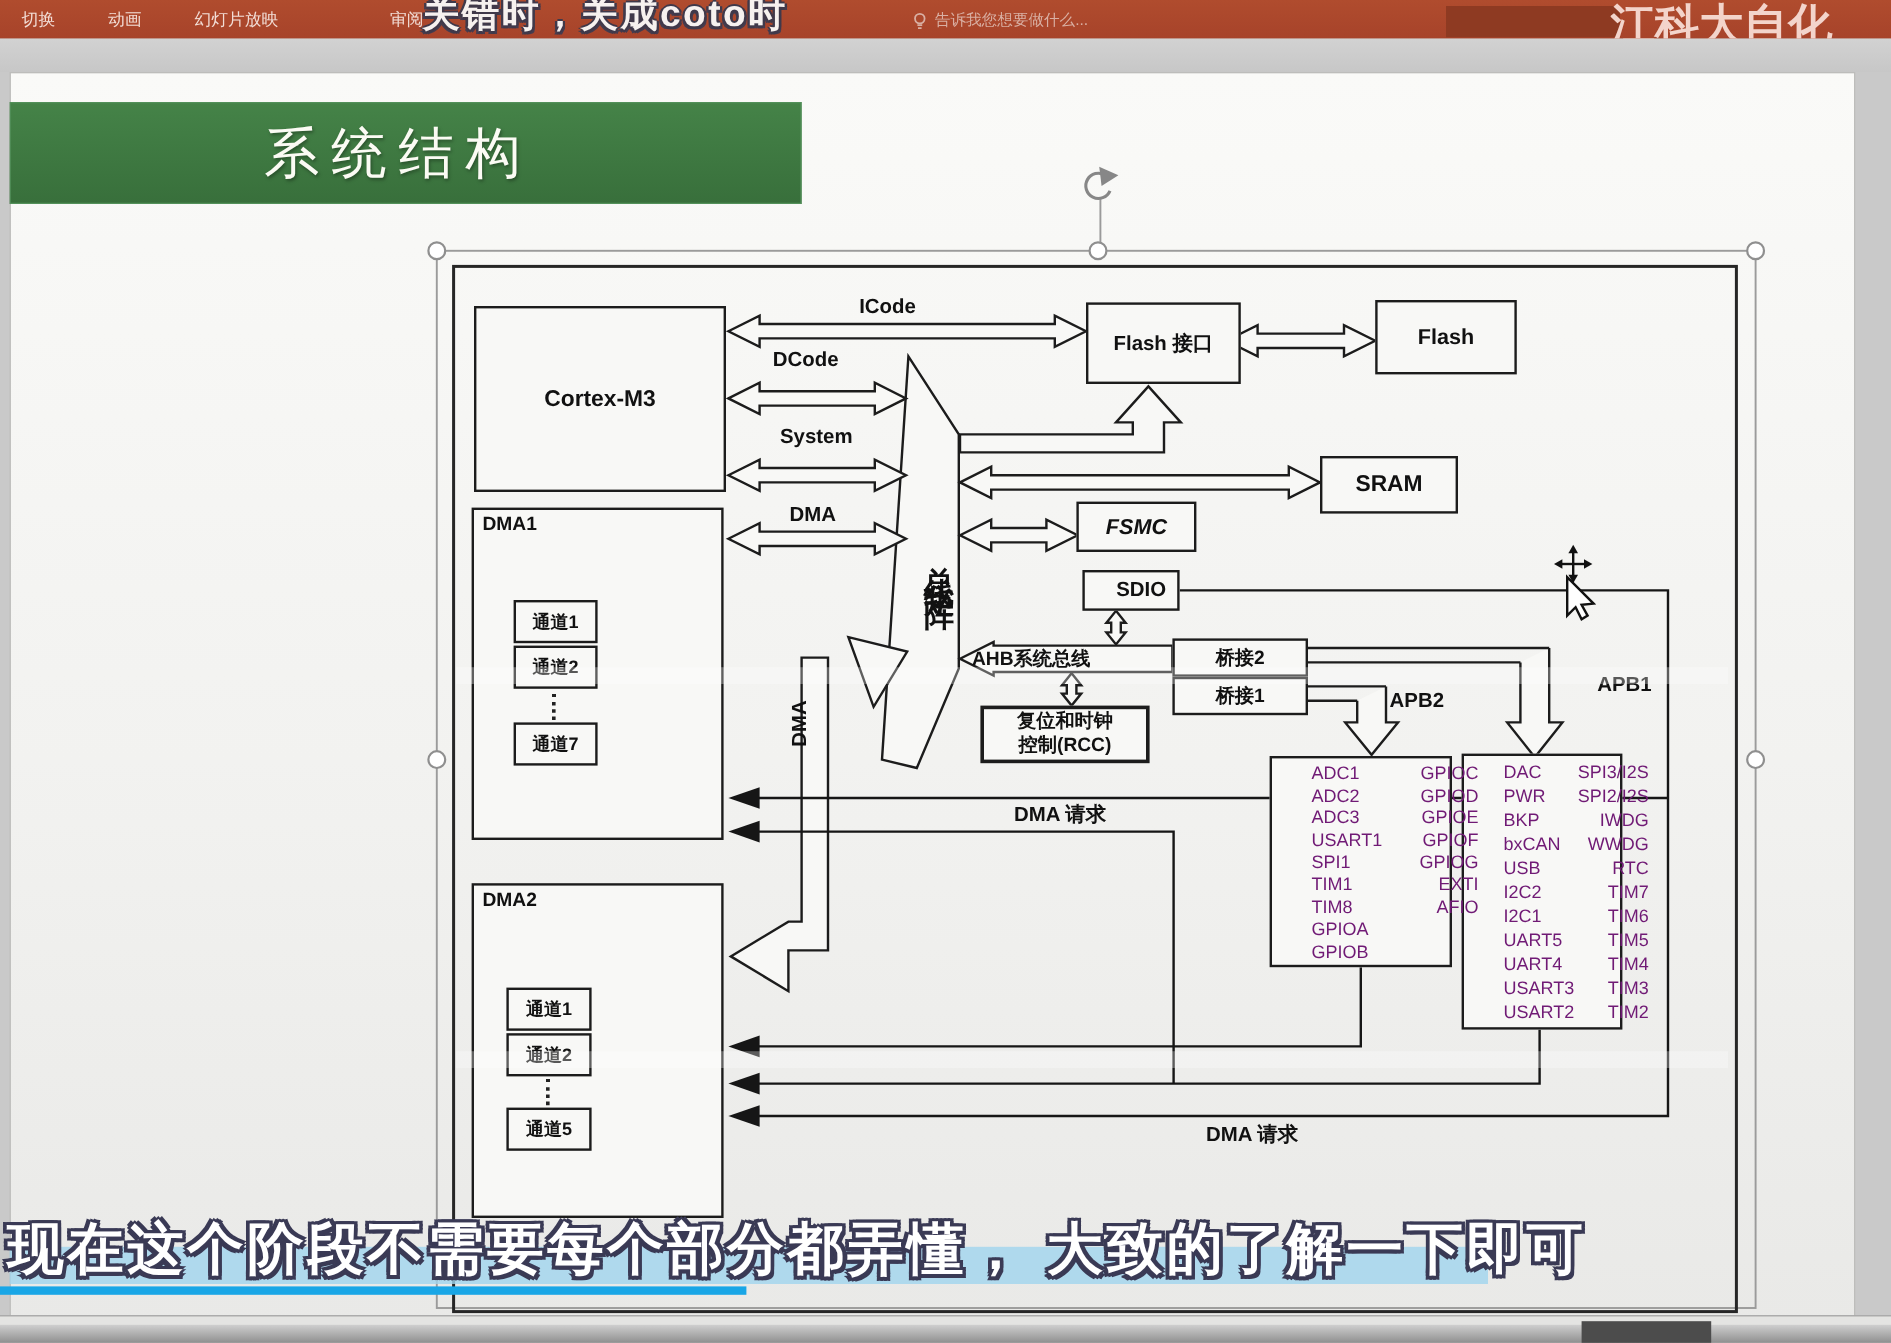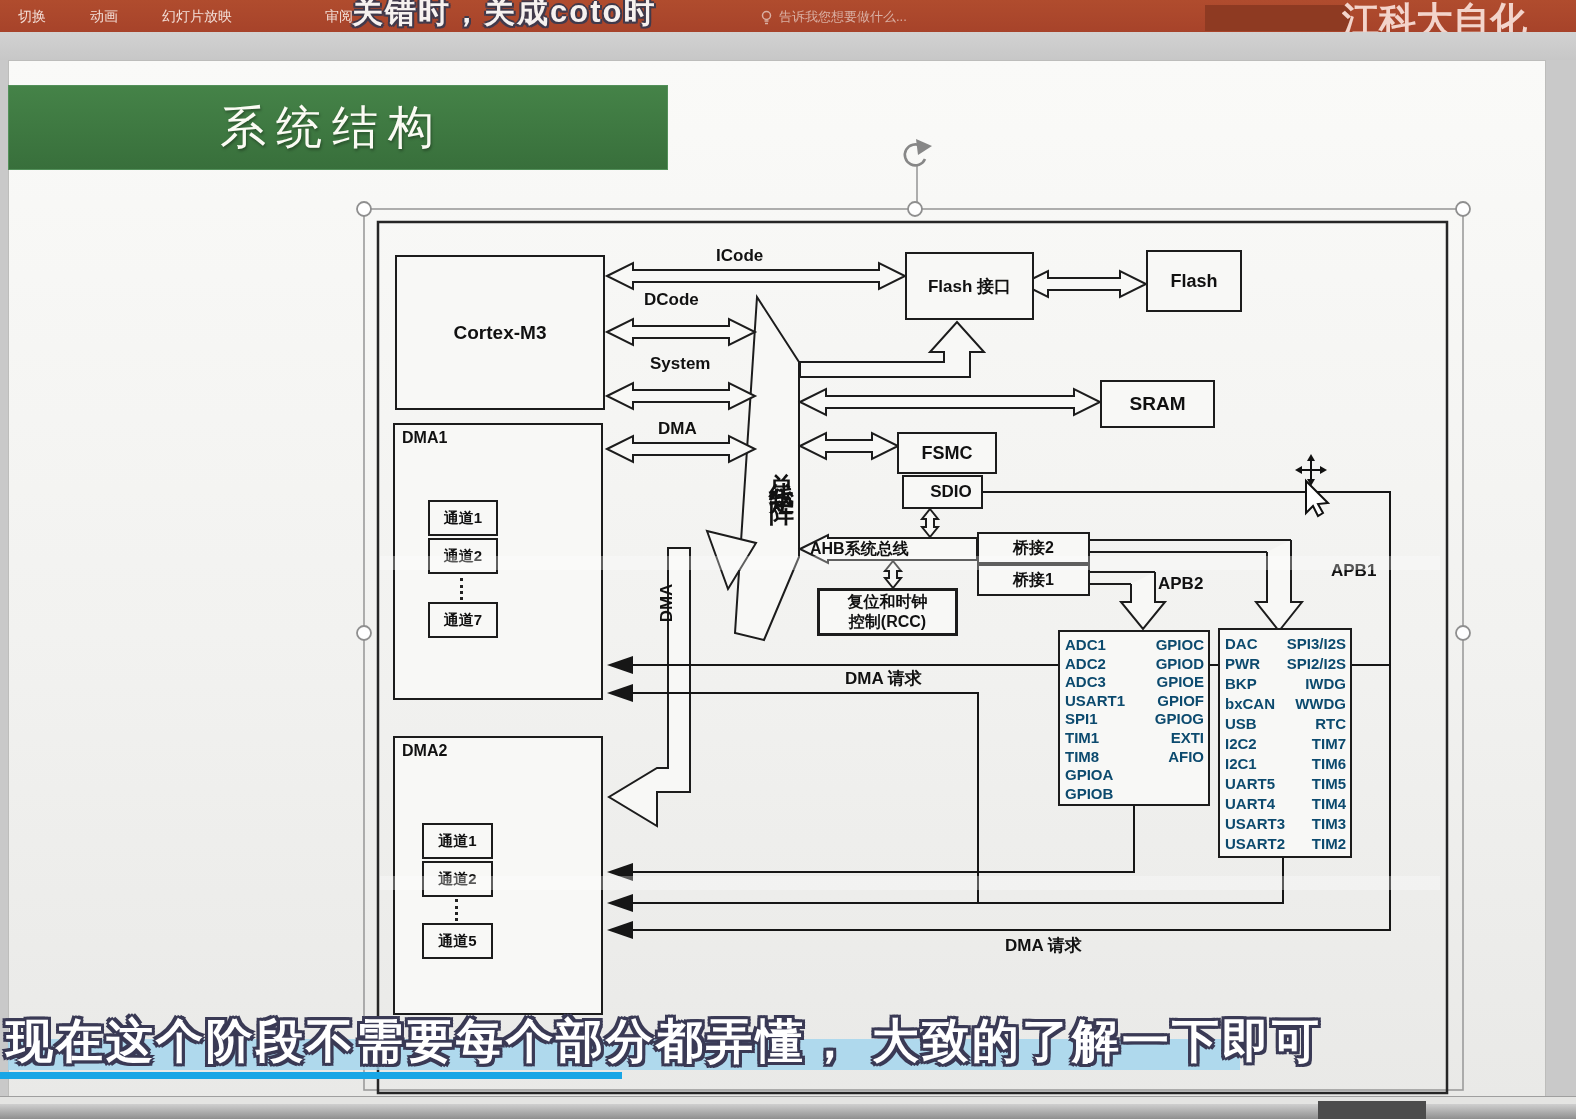--- a/index.html
+++ b/index.html
@@ -22,21 +22,21 @@
          border:1px solid #bdbdbb;box-sizing:border-box;}
   #title-banner{left:8px;top:85px;width:660px;height:85px;background:linear-gradient(180deg,#42804ا,#3d7b40);
       background:linear-gradient(180deg,#458348,#386f3b);box-shadow:inset 0 0 0 1px #53905a;z-index:5;}
   #title-text{position:absolute;left:212px;top:0;line-height:85px;font-size:46px;color:#fbfbf4;
       letter-spacing:10px;text-shadow:1px 2px 3px rgba(0,0,0,.35);font-weight:500;}
   
   .dbox{position:absolute;border:2px solid #1c1c1c;background:#f8f8f6;box-sizing:border-box;
         display:flex;align-items:center;justify-content:center;color:#111;z-index:10;}
   .dlabel{position:absolute;color:#111;z-index:11;white-space:nowrap;}
   svg#wires{position:absolute;left:0;top:0;z-index:8;pointer-events:none;}
-  .col{position:absolute;z-index:12;color:#0c4a6e;font-weight:700;}
+  .col{position:absolute;z-index:12;color:#701a75;font-weight:400;margin-left:28px;}
   .col span{display:block;}
   .dotted-v{position:absolute;border-left:3px dotted #222;width:0;z-index:11;}
   .wm-band{position:absolute;left:380px;width:1060px;height:14px;background:rgba(255,255,255,.30);z-index:14;}
   
   #subtitle-highlight{left:8px;top:1039px;width:1232px;height:31px;background:rgba(160,212,238,.8);z-index:30;}
   #subtitle-text{left:6px;top:1010px;width:1570px;font-size:47px;font-weight:700;color:#ffffff;letter-spacing:3px;
       z-index:31;white-space:nowrap;
       text-shadow:-3px 0 #3a3a55,3px 0 #3a3a55,0 3px #3a3a55,0 -3px #3a3a55,3px 3px #3a3a55,-3px 3px #3a3a55,-3px -3px #3a3a55,3px -3px #3a3a55;}
   #subtitle-progress{left:0;top:1072px;width:622px;height:7px;background:#19a6e6;z-index:32;}
   
@@ -182,27 +182,27 @@
 <div class="dlabel" style="left:716px;top:246px;font-size:17px;font-weight:600;">ICode</div>
 <div class="dlabel" style="left:644px;top:290px;font-size:17px;font-weight:600;">DCode</div>
 <div class="dlabel" style="left:650px;top:354px;font-size:17px;font-weight:600;">System</div>
 <div class="dlabel" style="left:658px;top:419px;font-size:17px;font-weight:600;">DMA</div>
 
 <div class="dlabel" style="left:757px;top:382px;width:42px;height:175px;writing-mode:vertical-rl;text-align:center;font-size:25px;font-weight:600;letter-spacing:9px;">总线矩阵</div>
 
 <div class="dbox" style="left:905px;top:252px;width:129px;height:68px;font-size:17px;font-weight:600;">
     <span>Flash 接口</span>
   </div>
-<div class="dbox" style="left:1146px;top:250px;width:96px;height:62px;font-size:18px;font-weight:600;">
+<div class="dbox" style="left:1146px;top:250px;width:118px;height:62px;font-size:18px;font-weight:600;">
     <span>Flash</span>
   </div>
 <div class="dbox" style="left:1100px;top:380px;width:115px;height:48px;font-size:19px;font-weight:600;">
     <span>SRAM</span>
   </div>
-<div class="dbox" style="left:897px;top:432px;width:100px;height:42px;font-size:18px;font-weight:600;">
+<div class="dbox" style="left:897px;top:418px;width:100px;height:42px;font-size:18px;font-weight:600;font-style:italic;">
     <span>FSMC</span>
   </div>
 <div class="dbox" style="left:902px;top:475px;width:81px;height:34px;font-size:17px;font-weight:700;padding-left:17px;">
     <span>SDIO</span>
   </div>
 
 <div class="dlabel" style="left:810px;top:539px;font-size:16px;font-weight:700;">AHB系统总线</div>
 <div class="dbox" style="left:977px;top:532px;width:113px;height:32px;font-size:16px;font-weight:600;">
     <span>桥接2</span>
   </div>

